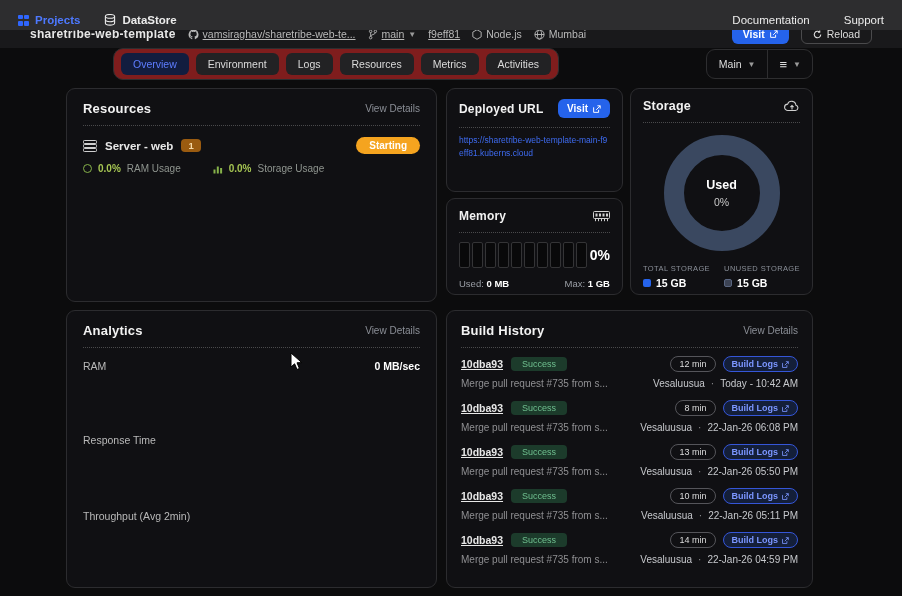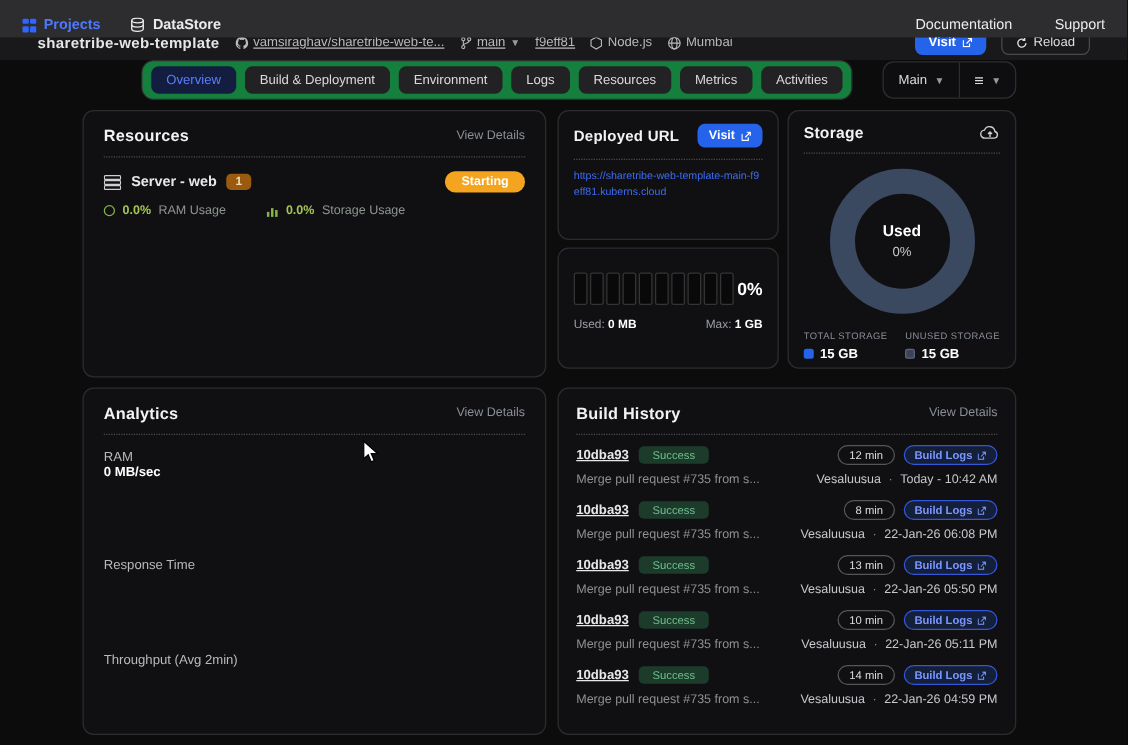--- a/index.html
+++ b/index.html
@@ -23,21 +23,21 @@
   .proj-title { font-weight:bold; color:#e6e6e6; font-size:12px; letter-spacing:.3px; }
   .u { text-decoration:underline; }
   .proj-item { display:flex; align-items:center; gap:4px; }
   .btn-visit-sm { margin-left:auto; background:#2563eb; color:#fff; font-size:10.5px; font-weight:bold;
                   border:none; border-radius:6px; padding:4px 11px; display:flex; align-items:center; gap:5px; }
   .btn-reload { background:transparent; color:#ddd; font-size:10.5px; border:1px solid #4a4a4c;
                 border-radius:6px; padding:3px 11px; display:flex; align-items:center; gap:5px; }
 
   
   .tabs-row { position:absolute; top:48px; left:113px; right:89px; display:flex; justify-content:space-between; align-items:center; }
-  .tab-group { display:flex; gap:7px; border:1px solid #2e2e30; border-radius:10px; padding:4px 7px; background:#15803d; }
+  .tab-group { display:flex; gap:7px; border:1px solid #2e2e30; border-radius:10px; padding:4px 7px; background:#7f1d1d; }
   .tab { font-size:10.5px; color:#dadada; background:#222224; border:none; border-radius:6px; padding:5px 12px; cursor:pointer; }
   .tab.active { background:#121d3f; color:#5d7dff; }
   .env-group { display:flex; align-items:center; border:1px solid #2e2e30; border-radius:9px; height:30px; background:#0e0e10; }
   .env-sel { display:flex; align-items:center; gap:6px; padding:0 12px; font-size:10.5px; color:#ddd; height:100%; }
   .env-div { width:1px; height:100%; background:#2e2e30; }
   .env-list { display:flex; align-items:center; gap:6px; padding:0 11px; color:#ddd; font-size:13px; height:100%; }
   .chev { font-size:8px; color:#9a9a9a; }
 
   
   .card { position:absolute; background:#101013; border:1px solid #2c2c2f; border-radius:9px; padding:12px 16px; }
@@ -80,21 +80,21 @@
   .donut-used { font-size:12.5px; font-weight:bold; color:#fff; }
   .donut-pct { font-size:10.5px; color:#c9c9c9; margin-top:4px; }
   .storage-legends { display:flex; justify-content:space-between; margin-top:13px; }
   .legend-label { font-size:7.5px; color:#8a8f98; letter-spacing:.4px; }
   .legend-val { display:flex; align-items:center; gap:5px; margin-top:4px; font-size:10.5px; font-weight:bold; color:#fff; }
   .sq { width:8px; height:8px; border-radius:2px; }
   .sq-blue { background:#2563eb; }
   .sq-gray { background:#3c4354; border:1px solid #5a6680; }
 
   #card-analytics { left:66px; top:310px; width:371px; height:278px; }
-  .ana-row { display:flex; justify-content:space-between; margin-top:12px; font-size:10.5px;flex-direction:column; }
+  .ana-row { display:flex; justify-content:space-between; margin-top:12px; font-size:10.5px; }
   .ana-label { color:#b9b9b9; }
   .ana-val { color:#fff; font-weight:bold; }
   .ana-label-2 { margin-top:62px; font-size:10.5px; color:#b9b9b9; }
   .ana-label-3 { margin-top:64px; font-size:10.5px; color:#b9b9b9; }
 
   #card-build { left:446px; top:310px; width:367px; height:278px; padding:12px 14px; }
   .bh-entry { margin-top:6px; }
   .bh-rowA { display:flex; align-items:center; gap:8px; height:20px; }
   .bh-commit { font-size:10.5px; font-weight:bold; color:#e8e8e8; text-decoration:underline; }
   .bh-success { background:#1c3b2b; color:#6fbf8f; font-size:9px; padding:2px 11px; border-radius:4px; }
@@ -186,21 +186,20 @@
           <path d="M8.6 5a3.6 3.6 0 1 1-1.1-2.6M7.5 0.5v2h-2" fill="none" stroke="#ddd" stroke-width="1.2"></path>
         </svg>
         <span>Reload</span>
       </button>
     </div>
   </div>
 
   <div class="tabs-row">
     <div class="tab-group">
       <button class="tab active">Overview</button>
-      <button class="tab">Build &amp; Deployment</button>
       <button class="tab">Environment</button>
       <button class="tab">Logs</button>
       <button class="tab">Resources</button>
       <button class="tab">Metrics</button>
       <button class="tab">Activities</button>
     </div>
     <div class="env-group">
       <div class="env-sel">
         <span>Main</span>
         <span class="chev">▼</span>
@@ -250,20 +249,31 @@
         <span>Visit</span>
         <svg class="ic" width="8" height="8" viewBox="0 0 10 10">
           <path d="M1 3h-.2v6.2H7V6M4 6 9 1M5.5 1H9v3.5" fill="none" stroke="#fff" stroke-width="1.2"></path>
         </svg>
       </button>
     </div>
     <a class="deploy-url">https://sharetribe-web-template-main-f9eff81.kuberns.cloud</a>
   </div>
 
   <div class="card" id="card-memory">
+    <div class="card-head">
+      <span class="card-title">Memory</span>
+      <svg class="ic" width="17" height="11" viewBox="0 0 17 11">
+        <rect x="0.5" y="0.5" width="16" height="7" rx="1" fill="none" stroke="#cfcfcf" stroke-width="1"></rect>
+        <path d="M2.5 8v2.2M5.5 8v2.2M8.5 8v2.2M11.5 8v2.2M14.5 8v2.2" stroke="#cfcfcf" stroke-width="1"></path>
+        <rect x="2.5" y="2.5" width="2" height="3" fill="#cfcfcf"></rect>
+          <rect x="6" y="2.5" width="2" height="3" fill="#cfcfcf"></rect>
+        <rect x="9.5" y="2.5" width="2" height="3" fill="#cfcfcf"></rect>
+          <rect x="13" y="2.5" width="2" height="3" fill="#cfcfcf"></rect>
+      </svg>
+    </div>
     <div class="mem-bar-row">
       <div class="mem-segs">
         <div class="mem-seg"></div>
           <div class="mem-seg"></div>
           <div class="mem-seg"></div>
           <div class="mem-seg"></div>
           <div class="mem-seg"></div>
         <div class="mem-seg"></div>
           <div class="mem-seg"></div>
           <div class="mem-seg"></div>

